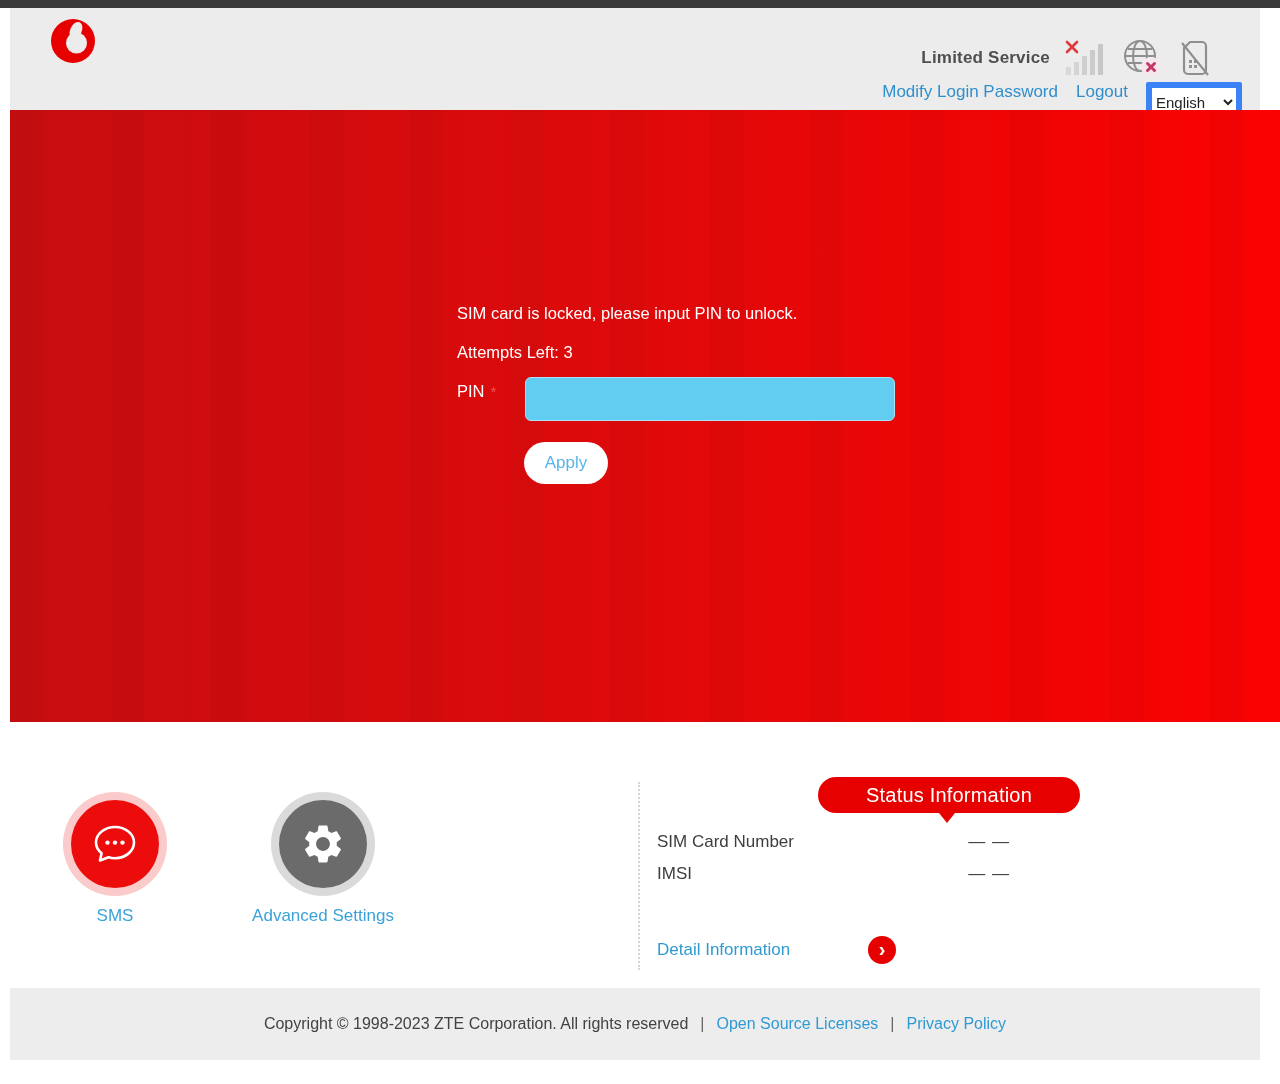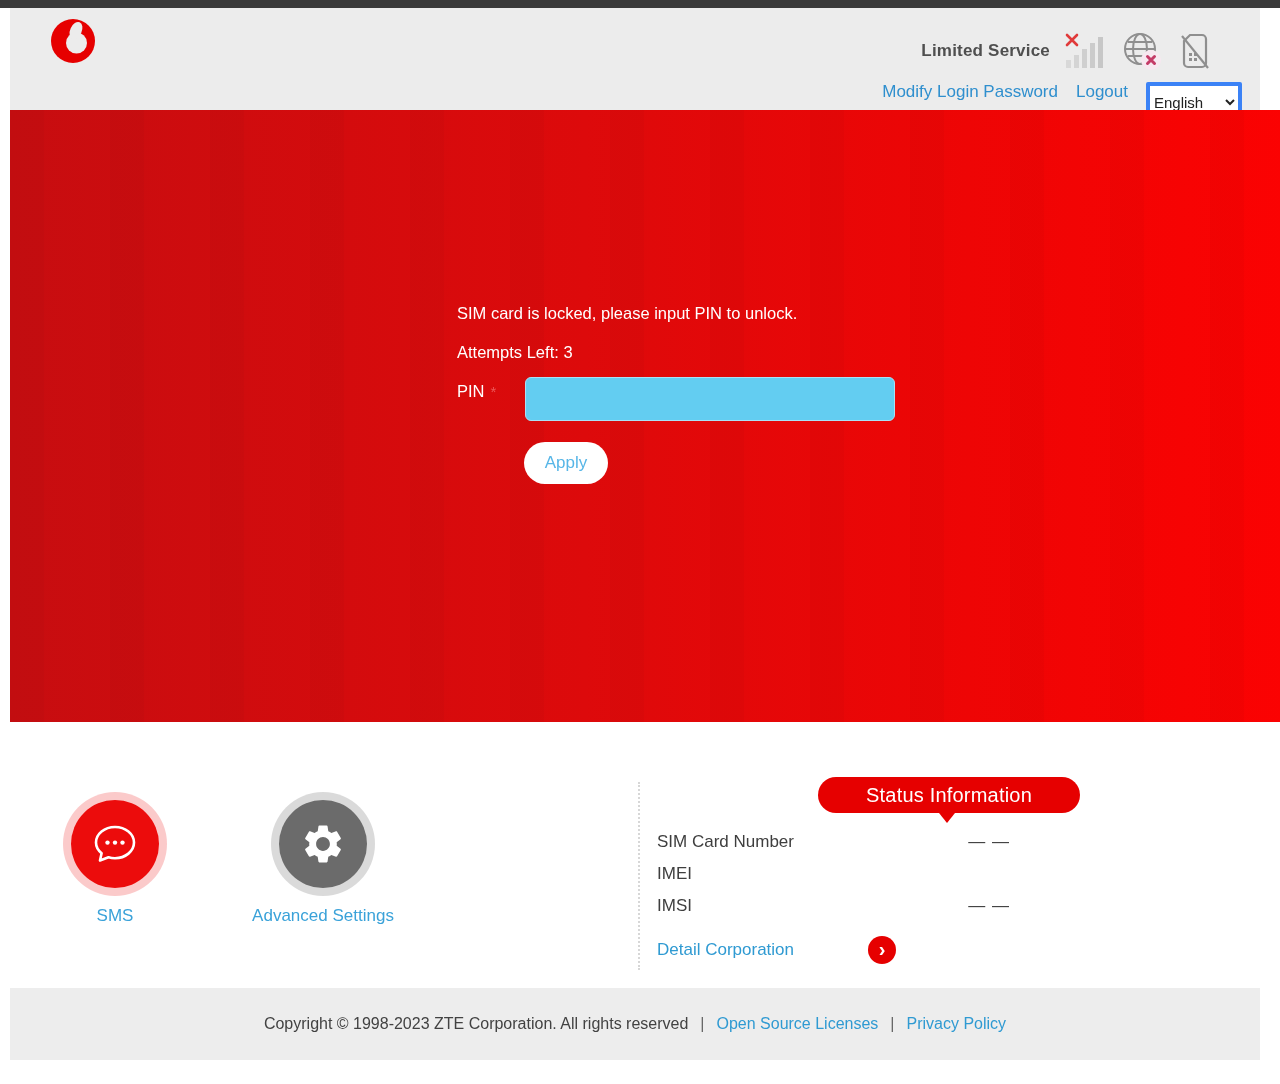--- a/index.html
+++ b/index.html
@@ -6,26 +6,26 @@
   .screen {
     position:relative; width:1280px; height:1084px; overflow:hidden;
     background:#fff; font-family:"Liberation Sans", sans-serif;
   }
   .topbar { position:absolute; top:0; left:0; width:1280px; height:8px; background:#3a3a3a; }
   .page { position:absolute; top:8px; left:10px; width:1250px; height:1076px; background:#fff; }
 
   
   .header { position:absolute; top:0; left:0; width:100%; height:102px; background:#ececec; }
   .logo { position:absolute; left:40px; top:10px; width:46px; height:46px; }
-  .hdr-status { position:absolute; top:19px; right:48px; height:48px; display:flex; align-items:center; gap:14px;margin-left:32px; }
+  .hdr-status { position:absolute; top:26px; right:48px; height:48px; display:flex; align-items:center; gap:14px;margin-left:32px; }
   .limited { font-size:17px; font-weight:bold; color:#4f4f4f; letter-spacing:0.2px; }
   .hdr-links { position:absolute; top:74px; right:18px; display:flex; align-items:flex-start; gap:18px; }
   .hdr-links a { color:#2f8fce; font-size:17px; text-decoration:none; cursor:pointer; }
   .lang-select { width:96px; height:40px; font-size:15px; font-family:"Liberation Sans", sans-serif;
-    color:#222; background:#fff; border:4px solid #3b82f6; border-radius:2px; }
+    color:#222; background:#fff; border:6px solid #3b82f6; border-radius:2px; }
 
   
   .banner {
     position:absolute; top:102px; left:0; width:100%; height:612px;
     background:
       repeating-linear-gradient(90deg, rgba(0,0,0,0.028) 0px, rgba(0,0,0,0.028) 34px, rgba(0,0,0,0) 34px, rgba(0,0,0,0) 100px),
       linear-gradient(90deg, #c70d10 0%, #dd0a0b 45%, #ee0505 75%, #fb0202 100%);
     color:#fff;
     padding-left:28px;
   }
@@ -173,30 +173,26 @@
 
       <div class="status-pill">Status Information</div>
       <div class="pill-tri"></div>
 
       <div class="info-rows">
         <div class="info-row">
           <span class="lbl">SIM Card Number</span>
           <span class="val">— —</span>
         </div>
         <div class="info-row">
-          <span class="lbl">IMEI</span>
-          <span class="val"></span>
-        </div>
-        <div class="info-row">
           <span class="lbl">IMSI</span>
           <span class="val">— —</span>
         </div>
       </div>
 
-      <a href="#" class="detail-link">Detail Corporation</a>
+      <a href="#" class="detail-link">Detail Information</a>
       <button class="detail-btn">
         <span>›</span>
       </button>
     </div>
 
     <div class="footer">
       <span>Copyright © 1998-2023 ZTE Corporation. All rights reserved</span>
       <span class="sep">|</span>
       <a href="#">Open Source Licenses</a>
       <span class="sep">|</span>

